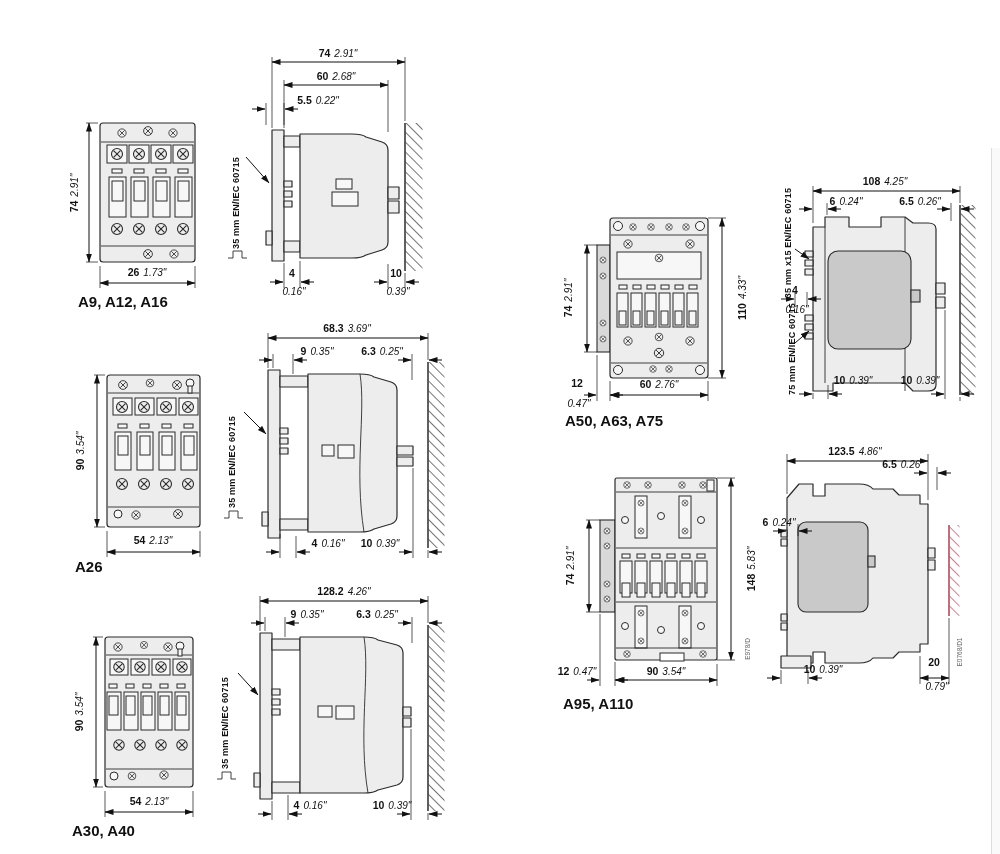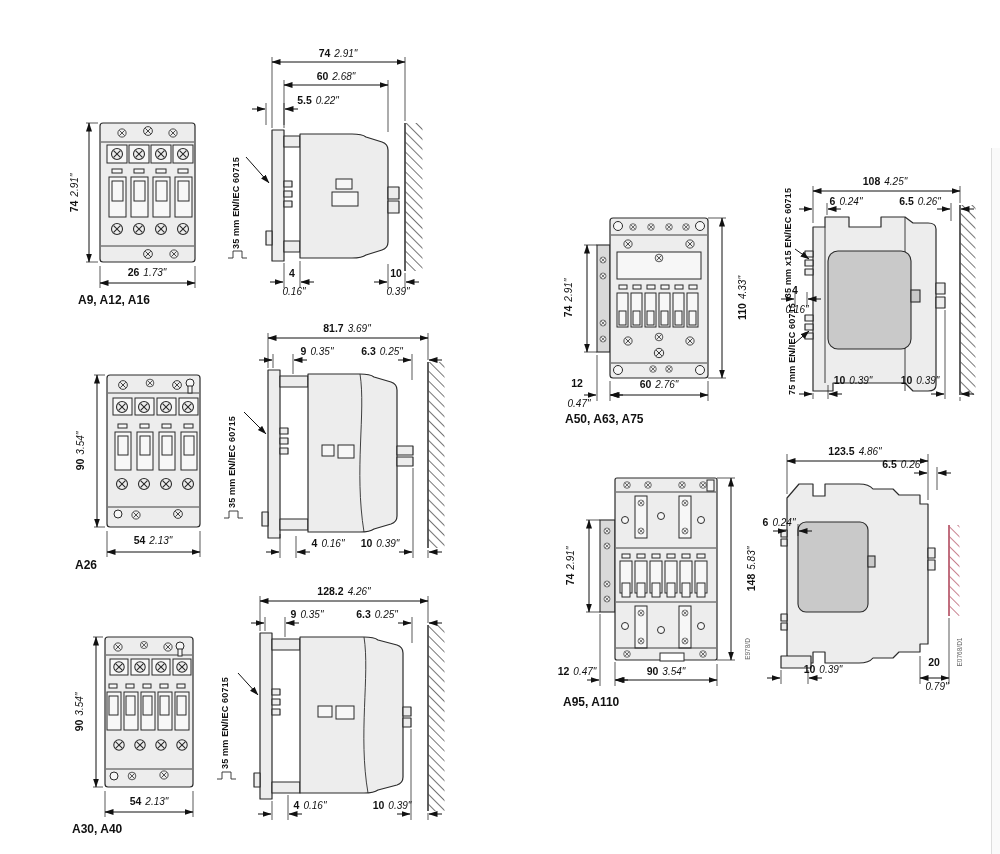--- a/index.html
+++ b/index.html
@@ -6,21 +6,21 @@
   #page{position:relative;width:1000px;height:854px;background:#fff;overflow:hidden;
         font-family:"Liberation Sans",sans-serif;color:#111;}
   .sec{position:absolute;}
   .sec svg{position:absolute;left:0;top:0;}
   
   .dim{position:absolute;white-space:nowrap;line-height:1;font-size:10.5px;color:#111;
        transform:translateX(-50%);}
   .dim b{font-weight:700;}
   .dim i{font-style:italic;font-weight:400;margin-left:4px;font-size:10px;}
   .dim.v{transform:translate(-50%,-50%) rotate(-90deg);}
-  .title{position:absolute;white-space:nowrap;font-size:12px;font-weight:700;color:#111;}
+  .title{position:absolute;white-space:nowrap;font-size:15px;font-weight:700;color:#111;}
   .rail{position:absolute;white-space:nowrap;font-size:9px;font-weight:700;color:#111;
         transform:translate(-50%,-50%) rotate(-90deg);letter-spacing:.2px;}
   .code{position:absolute;white-space:nowrap;font-size:6.5px;color:#666;
         transform:translate(-50%,-50%) rotate(-90deg);}
   
   .f{fill:#ededed;stroke:#2b2b2b;stroke-width:1.2;stroke-linejoin:round;}
   .fs{fill:#d9d9d9;stroke:#2b2b2b;stroke-width:1.1;}
   .dk{fill:#c9c9c9;stroke:#2b2b2b;stroke-width:1.1;}
   .w{fill:#f7f7f7;stroke:#2b2b2b;stroke-width:1;}
   .t{fill:none;stroke:#2b2b2b;stroke-width:.9;}
@@ -233,21 +233,21 @@
       <line class="dm" x1="206" y1="232" x2="219" y2="232" marker-end="url(#ar)"></line>
       <line class="dm" x1="250" y1="232" x2="237" y2="232" marker-end="url(#ar)"></line>
       <line class="e" x1="353" y1="148" x2="353" y2="238"></line>
           <line class="e" x1="368" y1="230" x2="368" y2="238"></line>
       <line class="dm" x1="339" y1="232" x2="352" y2="232" marker-end="url(#ar)"></line>
       <line class="dm" x1="382" y1="232" x2="369" y2="232" marker-end="url(#ar)"></line>
     </g>
   </svg>
   <span class="dim v" style="left:20px;top:131px"><b>90</b><i>3.54"</i></span>
   <span class="dim" style="left:93px;top:215px"><b>54</b><i>2.13"</i></span>
-  <span class="dim" style="left:287px;top:3px"><b>81.7</b><i>3.69"</i></span>
+  <span class="dim" style="left:287px;top:3px"><b>68.3</b><i>3.69"</i></span>
   <span class="dim" style="left:257px;top:26px"><b>9</b><i>0.35"</i></span>
   <span class="dim" style="left:322px;top:26px"><b>6.3</b><i>0.25"</i></span>
   <span class="rail" style="left:172px;top:142px">35 mm EN/IEC 60715</span>
   <span class="dim" style="left:268px;top:218px"><b>4</b><i>0.16"</i></span>
   <span class="dim" style="left:320px;top:218px"><b>10</b><i>0.39"</i></span>
   <span class="title" style="left:15px;top:238px">A26</span>
 </div>
 
 <div class="sec" style="left:60px;top:585px;width:440px;height:269px">
   <svg width="440" height="269">

